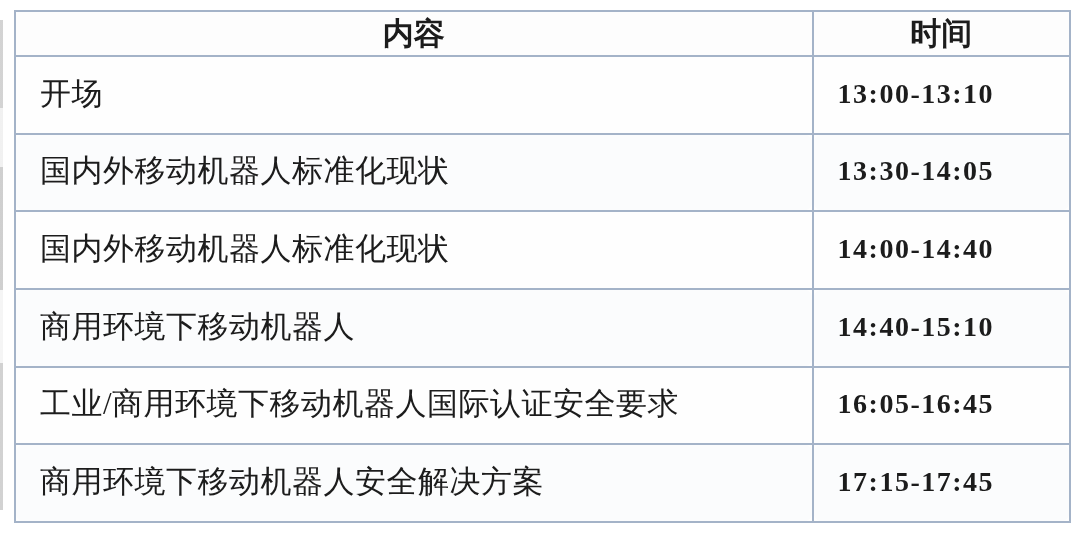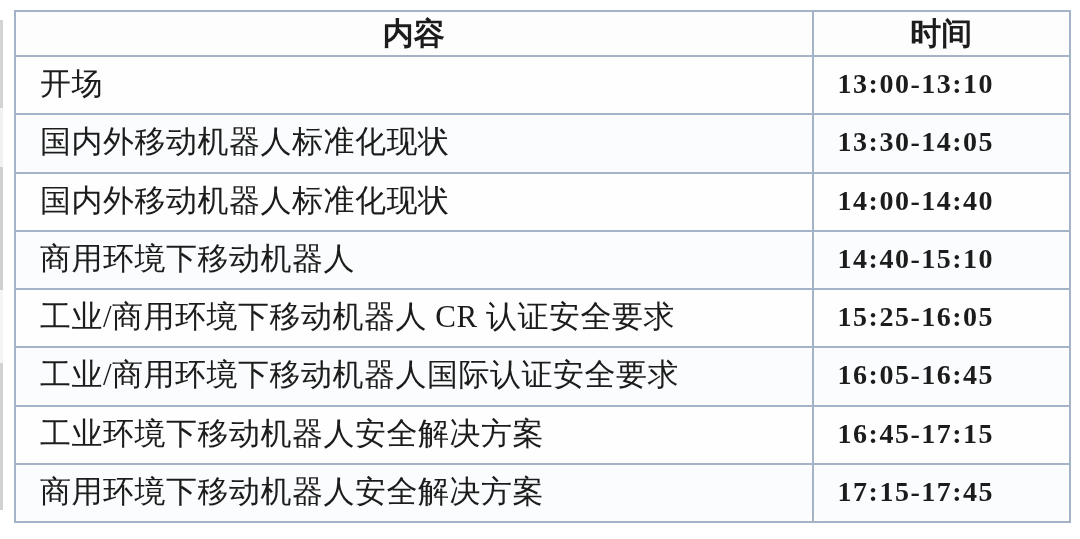--- a/index.html
+++ b/index.html
@@ -101,30 +101,22 @@
         </tr>
         <tr>
           <td class="t-content">国内外移动机器人标准化现状</td>
           <td class="t-time">14:00-14:40</td>
         </tr>
         <tr>
           <td class="t-content">商用环境下移动机器人</td>
           <td class="t-time">14:40-15:10</td>
         </tr>
         <tr>
-          <td class="t-content">工业/商用环境下移动机器人 CR 认证安全要求</td>
-          <td class="t-time">15:25-16:05</td>
-        </tr>
-        <tr>
           <td class="t-content">工业/商用环境下移动机器人国际认证安全要求</td>
           <td class="t-time">16:05-16:45</td>
-        </tr>
-        <tr>
-          <td class="t-content">工业环境下移动机器人安全解决方案</td>
-          <td class="t-time">16:45-17:15</td>
         </tr>
         <tr>
           <td class="t-content">商用环境下移动机器人安全解决方案</td>
           <td class="t-time">17:15-17:45</td>
         </tr>
       </tbody>
   </table>
 </div>
 
 </body></html>

